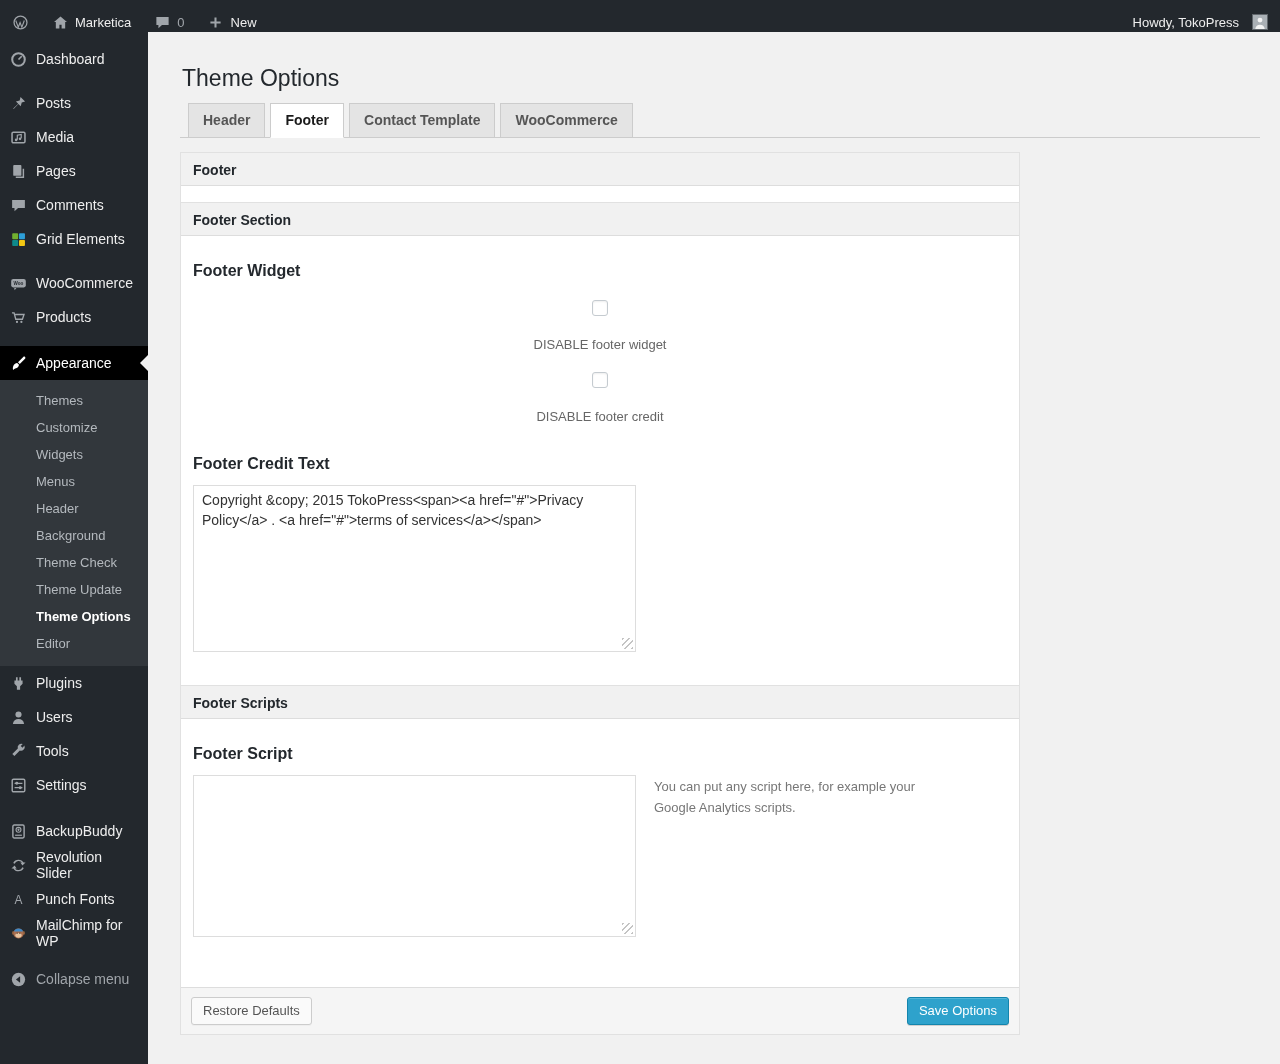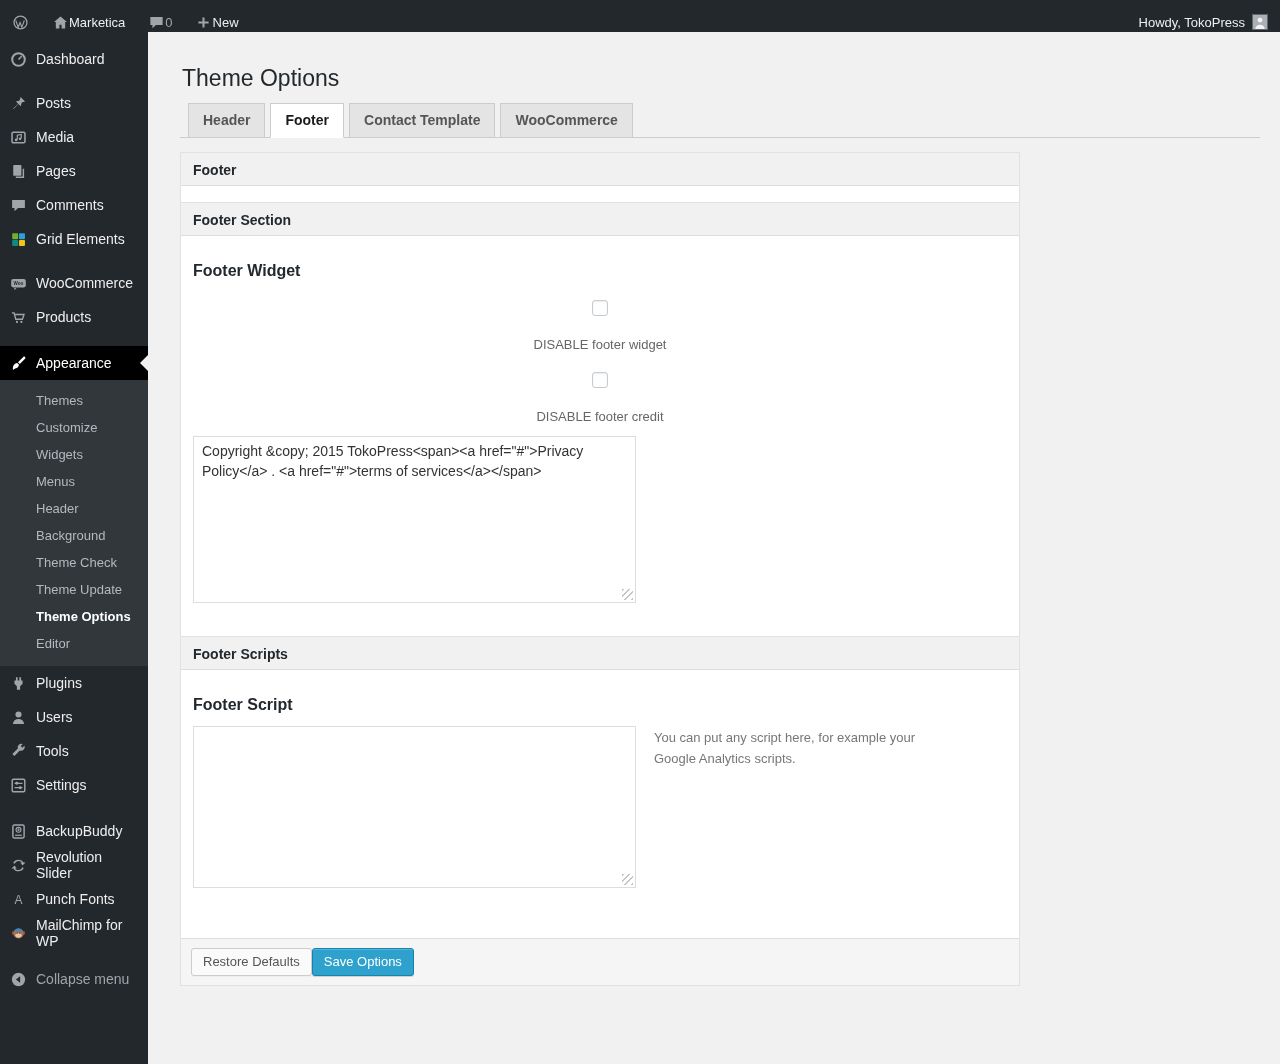--- a/index.html
+++ b/index.html
@@ -2,21 +2,21 @@
 <html><head>
 <meta charset="utf-8">
 <style>
   * { box-sizing: border-box; }
   html, body { margin:0; padding:0; width:1280px; height:1064px; overflow:hidden;
     font-family:"Liberation Sans", sans-serif; background:#f1f1f1; color:#444; font-size:13px; }
 
   
   .adminbar { position:absolute; top:0; left:0; right:0; height:32px; background:#23282d;
     color:#eee; display:flex; align-items:stretch; z-index:50; font-size:13px; }
-  .ab-item { display:flex; align-items:center; padding:0 11px; cursor:pointer;margin-top:12px; }
+  .ab-item { display:flex; align-items:center; gap:6px; padding:0 11px; cursor:pointer;margin-top:12px; }
   .ab-icon { width:18px; height:18px; display:flex; align-items:center; justify-content:center; color:#a0a5aa; }
   .ab-icon svg { width:17px; height:17px; }
   .ab-count { color:#a0a5aa; }
   .ab-right { margin-left:auto; display:flex; align-items:center; padding-right:12px; }
   .avatar { width:16px; height:16px; display:inline-block; border:1px solid #60666b; margin-left:7px; }
   .avatar svg { display:block; width:14px; height:14px; }
 
   
   .sidebar { position:absolute; top:32px; left:0; bottom:0; width:148px; background:#23282d; color:#eee; }
   .menu { list-style:none; margin:0; padding:10px 0 0; font-size:14px; }
@@ -55,21 +55,21 @@
     font-size:14px; line-height:1.45; padding:4px 8px; resize:none; outline:none;
     background-image:repeating-linear-gradient(135deg,#c4c4c4 0 1.5px,transparent 1.5px 4.5px);
     background-size:11px 11px; background-repeat:no-repeat; background-position:right 2px bottom 2px; }
   .ta1 { height:167px; margin-top:12px; }
   .ta2 { height:162px; }
   .script-row { display:flex; align-items:flex-start; gap:18px; margin-top:12px; }
   .help-text { width:300px; color:#777; line-height:1.6; padding-top:2px; }
   .panel-body.scripts { padding-bottom:50px; }
 
   .panel-actions { background:#f5f5f5; border-top:1px solid #ddd; padding:9px 10px; display:flex;
-    justify-content:flex-start; align-items:center; }
+    justify-content:space-between; align-items:center; }
   .btn { display:inline-block; height:28px; line-height:26px; padding:0 11px; border-radius:3px;
     font-size:13px; cursor:pointer; font-family:"Liberation Sans", sans-serif; }
   .btn-secondary { background:#fafafa; border:1px solid #ccc; color:#555; box-shadow:0 1px 0 #eee; }
   .btn-primary { background:#2ea2cc; border:1px solid #1385ad; color:#fff;
     box-shadow:inset 0 1px 0 rgba(120,200,230,.5), 0 1px 0 rgba(0,0,0,.15); }
 
   .page-footer { width:1080px; margin-top:48px; display:flex; justify-content:space-between;
     align-items:center; color:#777; font-size:13px; padding:0 2px; }
   .thanks { font-style:italic; }
   .thanks a { color:#0073aa; text-decoration:none; cursor:pointer; }
@@ -337,20 +337,21 @@
       <div class="check-row">
         <input type="checkbox" style="">
         <span>DISABLE footer widget</span>
       </div>
 
       <div class="check-row">
         <input type="checkbox" style="">
         <span>DISABLE footer credit</span>
       </div>
 
+      <span class="field-label" style="margin-top:31px;">Footer Credit Text</span>
       <textarea class="ta ta1" spellcheck="false" style="">Copyright &amp;copy; 2015 TokoPress&lt;span&gt;&lt;a href="#"&gt;Privacy Policy&lt;/a&gt; . &lt;a href="#"&gt;terms of services&lt;/a&gt;&lt;/span&gt;</textarea>
     </div>
 
     <div class="panel-header">Footer Scripts</div>
     <div class="panel-body scripts">
       <span class="field-label">Footer Script</span>
       <div class="script-row">
         <textarea class="ta ta2" spellcheck="false" style=""></textarea>
         <div class="help-text">You can put any script here, for example your Google Analytics scripts.</div>
       </div>

